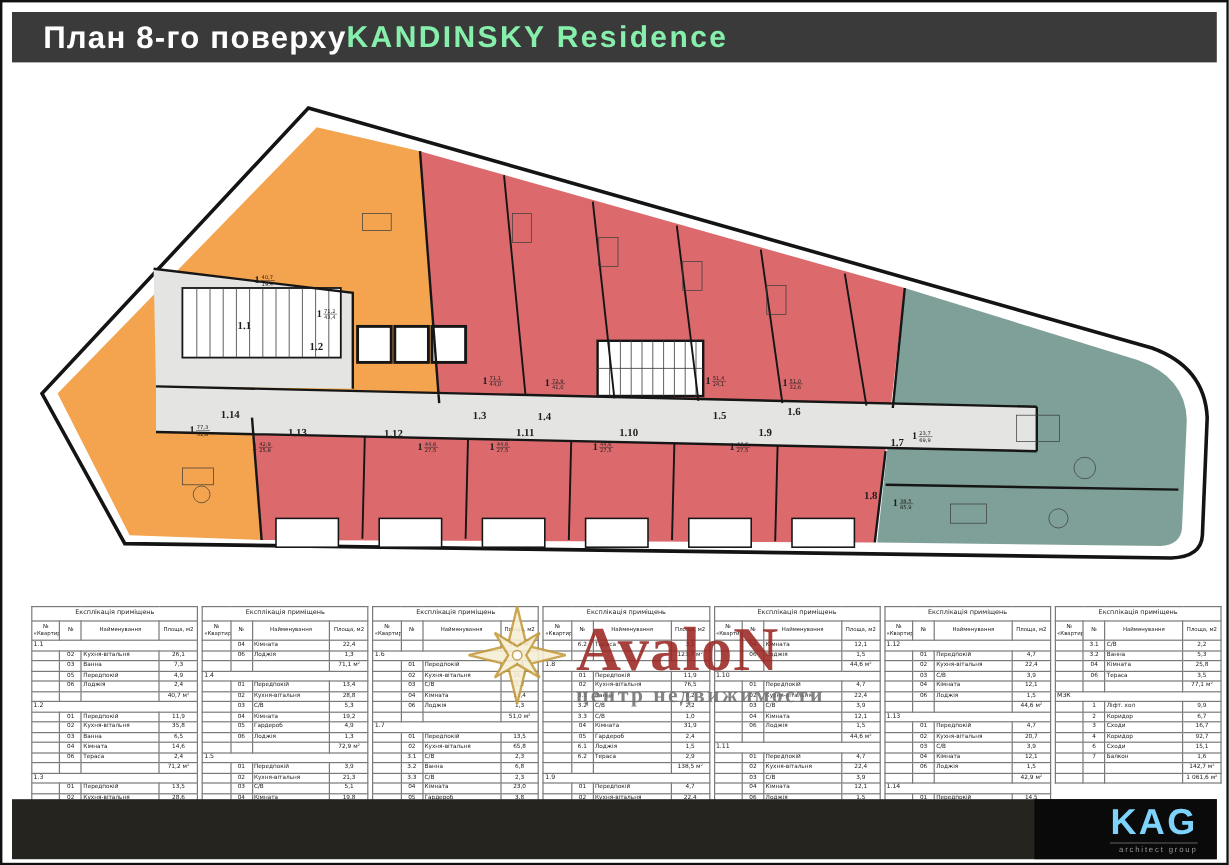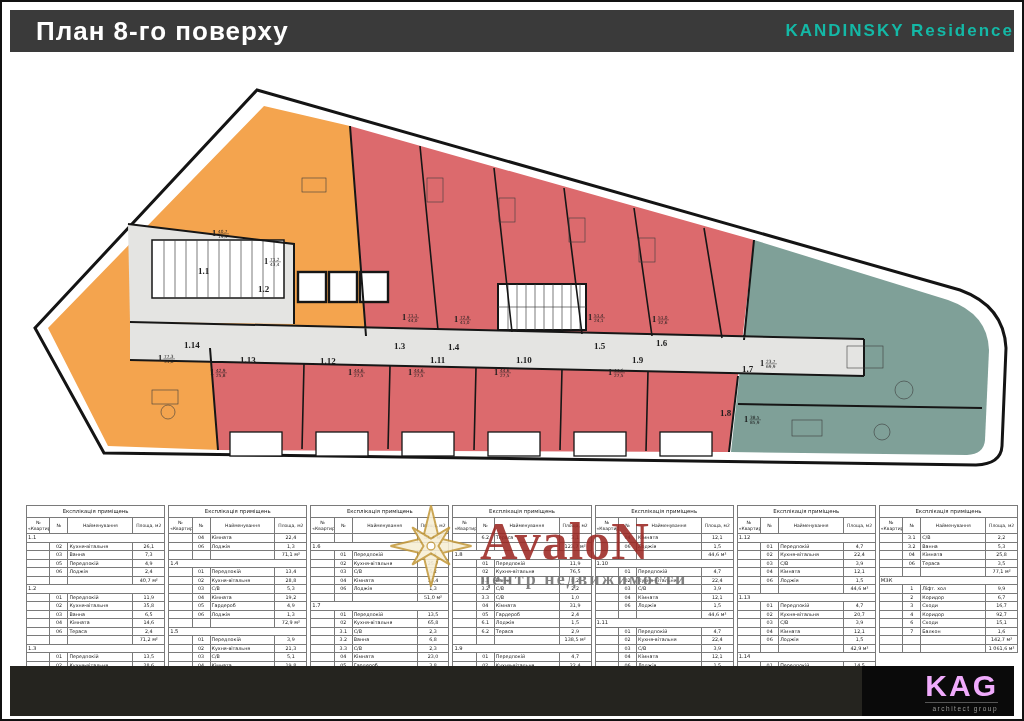--- a/index.html
+++ b/index.html
@@ -1,22 +1,22 @@
 <!DOCTYPE html>
 <html><head>
 <meta charset="utf-8">
 <style>
   html,body{margin:0;padding:0;background:#888;}
   .sheet{position:relative;width:1024px;height:721px;background:#fff;border:2px solid #111;
          box-sizing:border-box;overflow:hidden;font-family:"Liberation Sans",sans-serif;}
   
   .header-bar{position:absolute;left:8px;top:8px;right:8px;height:42px;background:#3a3a3a;
-              display:flex;align-items:center;justify-content:space-between;}
+              display:flex;align-items:center;justify-content:flex-start;}
   .title-left{color:#fff;font-weight:700;font-size:26px;padding-left:26px;letter-spacing:1px;}
-  .title-right{color:#14b8a6;font-weight:700;font-size:17px;letter-spacing:2px;}
+  .title-right{color:#86efac;font-weight:700;font-size:25px;letter-spacing:2px;}
   
   .plan-wrap{position:absolute;left:0;top:58px;width:1024px;height:442px;}
   .plan-wrap svg{width:100%;height:100%;}
   .unum{font:600 9px "Liberation Serif",serif;fill:#1d1d1d;}
   .ubig{font:600 8.5px "Liberation Serif",serif;fill:#1d1d1d;}
   .usm{font:4.3px "DejaVu Sans",sans-serif;fill:#1d1d1d;}
   .uln{stroke:#1d1d1d;stroke-width:0.4;}
   
   .tables-row{position:absolute;left:24px;top:503px;width:992px;display:flex;gap:3px;align-items:flex-start;}
   .exp-table{flex:1;}
@@ -37,21 +37,21 @@
   .wm-text{margin-left:4px;}
   .wm-name{font-family:"Liberation Serif",serif;font-weight:700;font-size:52px;line-height:0.92;
            color:#9b2723;letter-spacing:1px;}
   .wm-sub{font-family:"Liberation Serif",serif;font-weight:700;font-size:18px;color:#737373;
           letter-spacing:2px;margin-top:3px;}
   
   .bottom-bar{position:absolute;left:8px;right:8px;top:664px;height:50px;background:#25241f;}
   .kag-logo{position:absolute;right:0;top:0;width:152px;height:100%;background:#0a0a0a;
             display:flex;flex-direction:column;justify-content:center;align-items:flex-end;
             padding-right:16px;box-sizing:border-box;}
-  .kag-text{font-weight:700;font-size:30px;line-height:1;color:#f0abfc;letter-spacing:2px;
+  .kag-text{font-weight:700;font-size:30px;line-height:1;color:#7dd3fc;letter-spacing:2px;
             border-bottom:1px solid #555;padding-bottom:1px;}
   .kag-sub{font-size:6.5px;color:#9a9a98;letter-spacing:1.5px;margin-top:2px;}
 </style>
 </head>
 <body>
 
 <div class="sheet">
 
   <div class="header-bar">
     <div class="title-left">План 8-го поверху</div>

